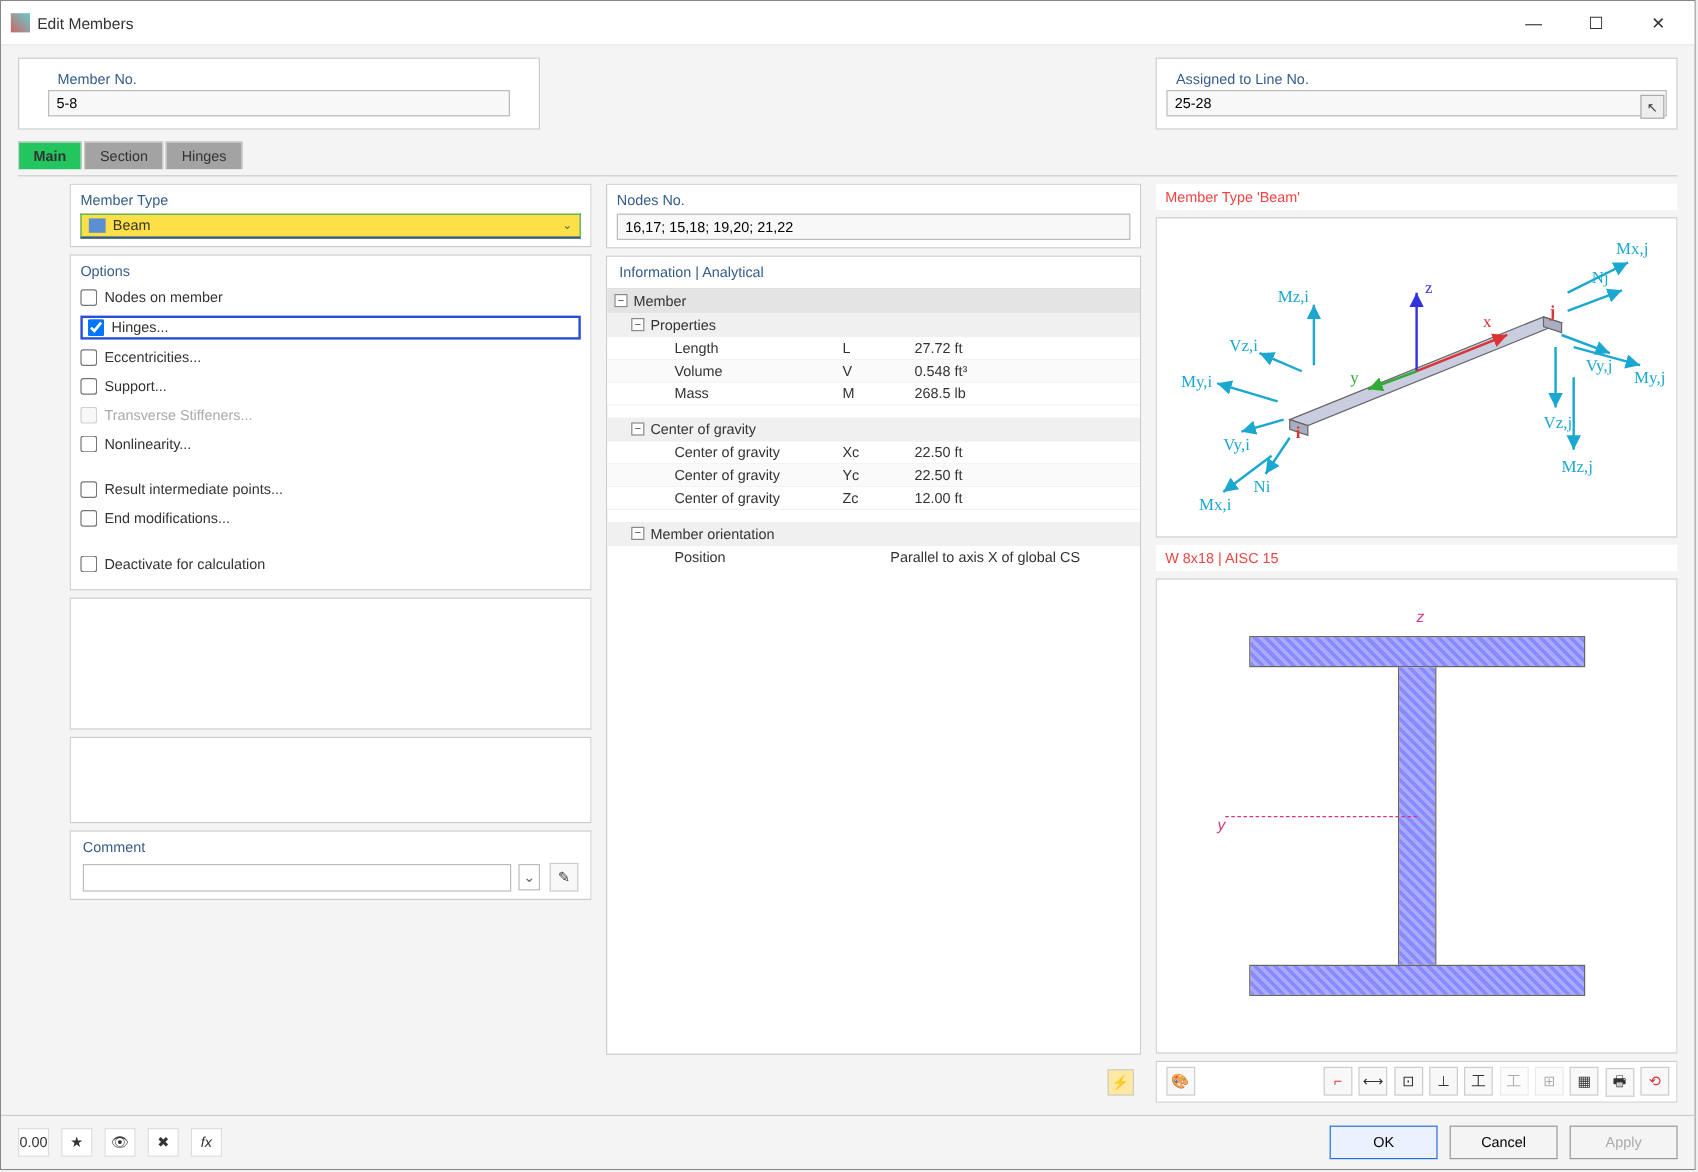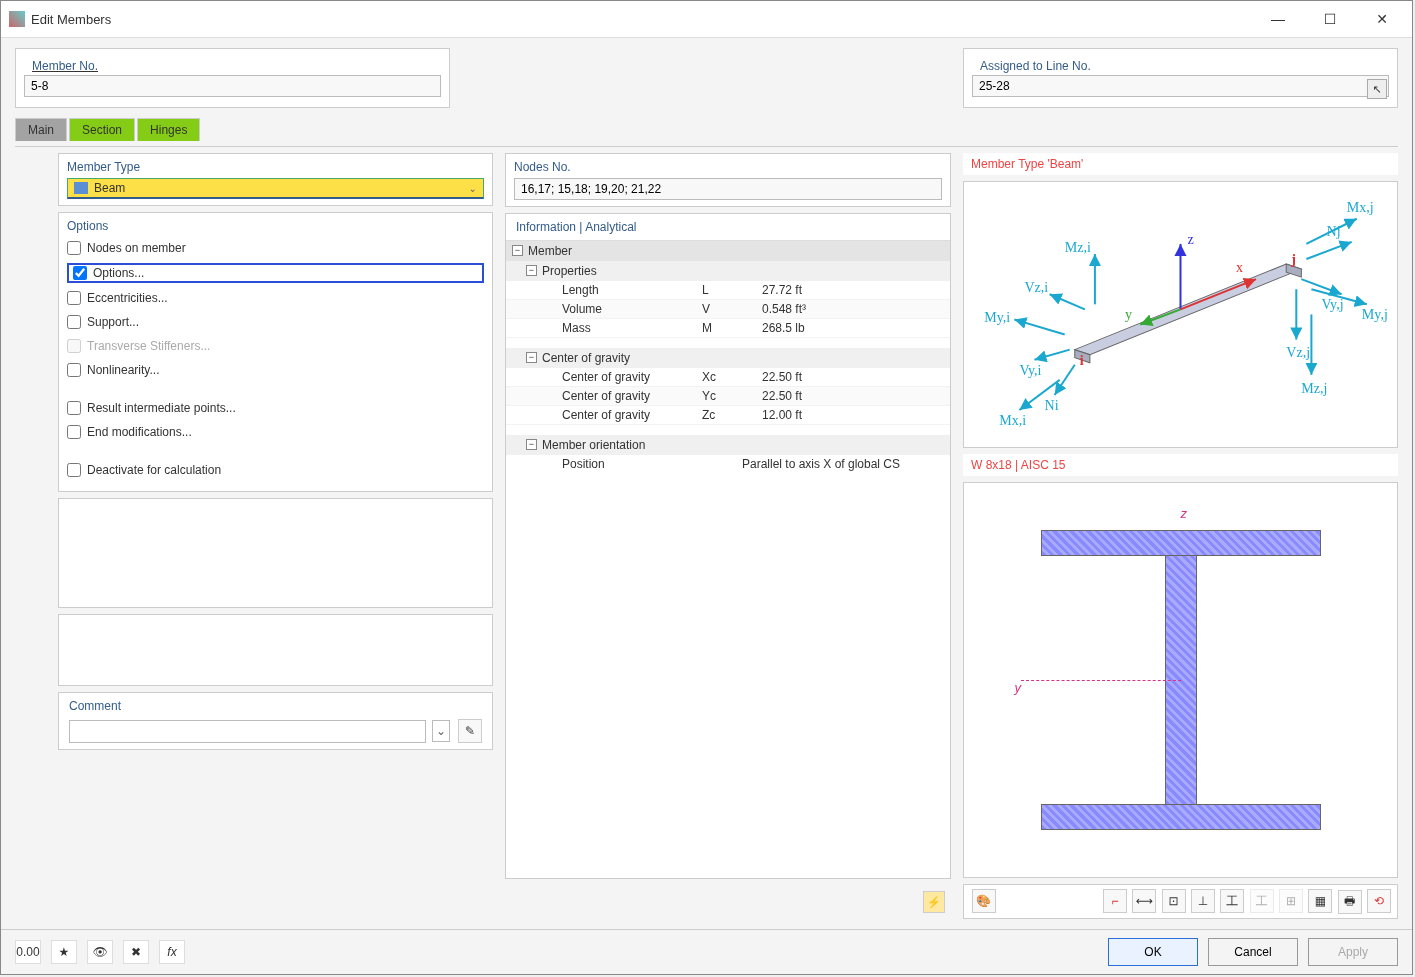--- a/index.html
+++ b/index.html
@@ -8,27 +8,27 @@
 .titlebar { display: flex; align-items: center; padding: 4px 8px; background: #fff; border-bottom: 1px solid #ddd; }
 .titlebar .icon { width: 16px; height: 16px; margin-right: 6px; background: linear-gradient(45deg,#c66,#6cc); }
 .titlebar .title { flex: 1; font-size: 13px; }
 .winbtns { display: flex; gap: 8px; }
 .winbtn { width: 44px; height: 28px; display: flex; align-items: center; justify-content: center; font-size: 14px; cursor: pointer; }
 .body { flex: 1; padding: 10px 14px; background: #f4f4f4; overflow: hidden; display: flex; flex-direction: column; gap: 6px; }
 .top-row { display: flex; gap: 12px; }
 .panel { background: #fff; border: 1px solid #ccc; }
 .group-label { color: #345c8a; font-weight: 500; font-size: 12px; padding: 4px 8px 2px; }
 .textbox { width: 100%; border: 1px solid #bbb; background: #f8f8f8; padding: 3px 6px; font-size: 12px; }
-.left-top { flex: 0 0 435px; padding: 6px 8px 10px; text-decoration: underline; }
+.left-top { flex: 0 0 435px; padding: 6px 24px 10px; }
 .mid-spacer { flex: 1; }
 .right-top { flex: 0 0 435px; padding: 6px 8px 10px; position: relative; }
 .right-top .pickbtn { position: absolute; right: 10px; top: 30px; width: 20px; height: 20px; border: 1px solid #aaa; background: #eee; display: flex; align-items: center; justify-content: center; font-size: 11px; }
 .tabs { display: flex; gap: 2px; margin-top: 4px; }
-.tab { padding: 4px 12px; background: #84cc16; border: 1px solid #ccc; border-bottom: none; font-size: 12px; cursor: pointer; }
-.tab.active { background: #a3a3a3; font-weight: 400; }
+.tab { padding: 4px 12px; background: #a3a3a3; border: 1px solid #ccc; border-bottom: none; font-size: 12px; cursor: pointer; }
+.tab.active { background: #22c55e; font-weight: 700; }
 .tabs-underline { height: 1px; background: #ccc; margin-top: -1px; }
 .main-row { flex: 1; display: flex; gap: 12px; overflow: hidden; padding-left: 43px; }
 .col-left { flex: 0 0 435px; display: flex; flex-direction: column; gap: 6px; overflow: hidden; }
 .col-mid { flex: 1; display: flex; flex-direction: column; gap: 6px; overflow: hidden; }
 .col-right { flex: 0 0 435px; display: flex; flex-direction: column; gap: 6px; overflow: hidden; }
 .section { background: #fff; border: 1px solid #ccc; padding: 6px 8px; }
 .section .hdr { color: #345c8a; font-weight: 500; margin-bottom: 4px; }
 .dropdown { display: flex; align-items: center; border: 1px solid #4a6; border-bottom: 2px solid #345c8a; background: #fde047; padding: 2px 6px; }
 .dropdown .swatch { width: 14px; height: 12px; background: #5b8fd4; margin-right: 6px; }
 .dropdown .val { flex: 1; }
@@ -135,21 +135,21 @@
 
         <div class="section" style="flex:0 0 auto;">
           <div class="hdr">Options</div>
           <div class="options-list">
             <label class="check-row">
               <input type="checkbox" style="">
               <span>Nodes on member</span>
             </label>
             <label class="check-row highlighted">
               <input type="checkbox" checked="" style="">
-              <span>Options...</span>
+              <span>Hinges...</span>
             </label>
             <label class="check-row">
               <input type="checkbox" style="">
               <span>Eccentricities...</span>
             </label>
             <label class="check-row">
               <input type="checkbox" style="">
               <span>Support...</span>
             </label>
             <label class="check-row disabled">

